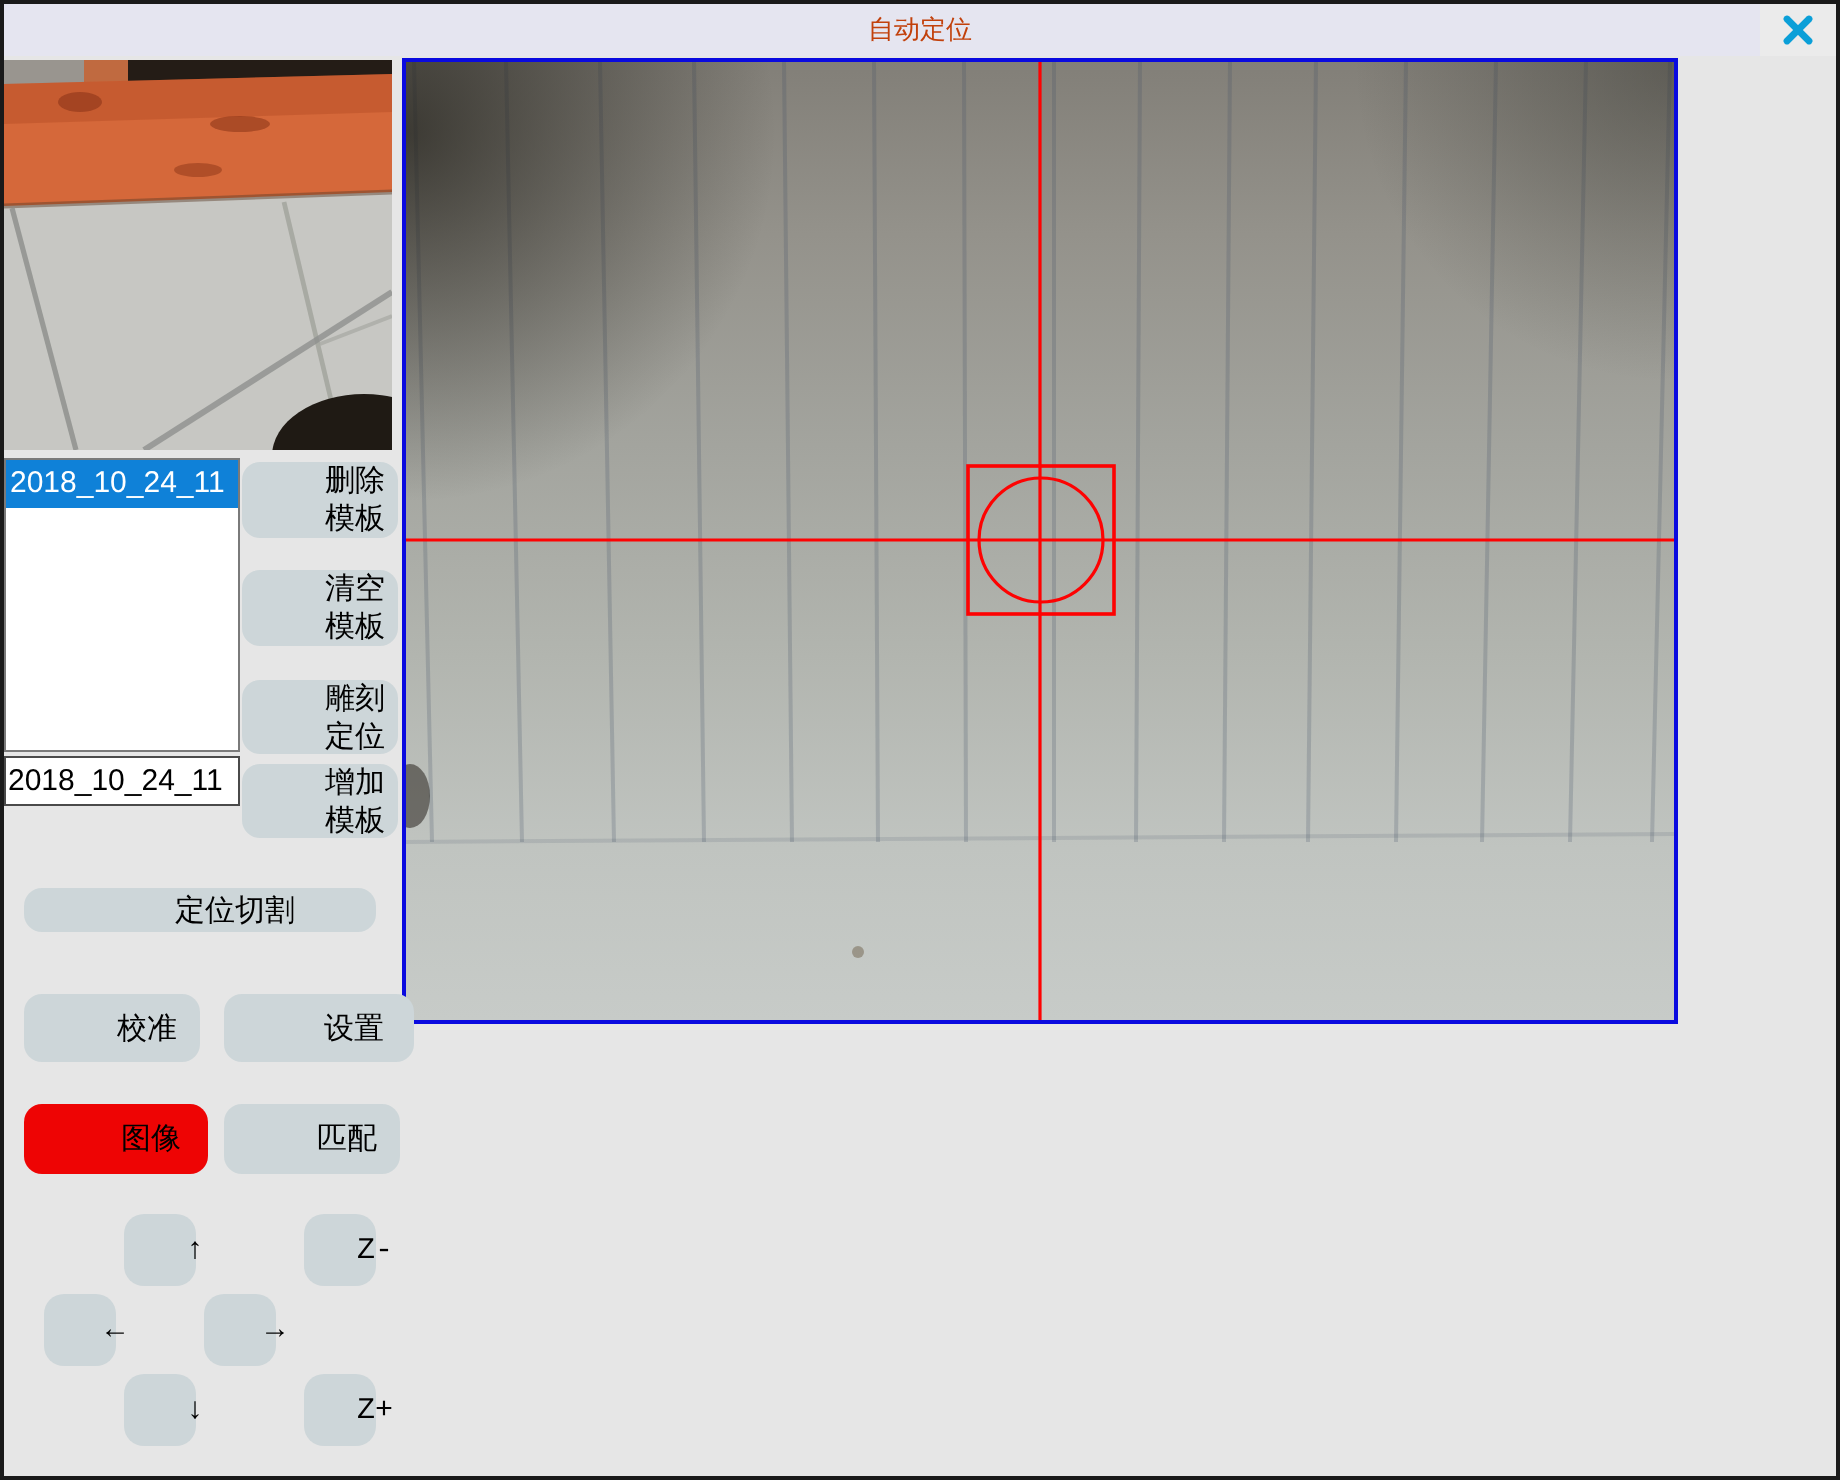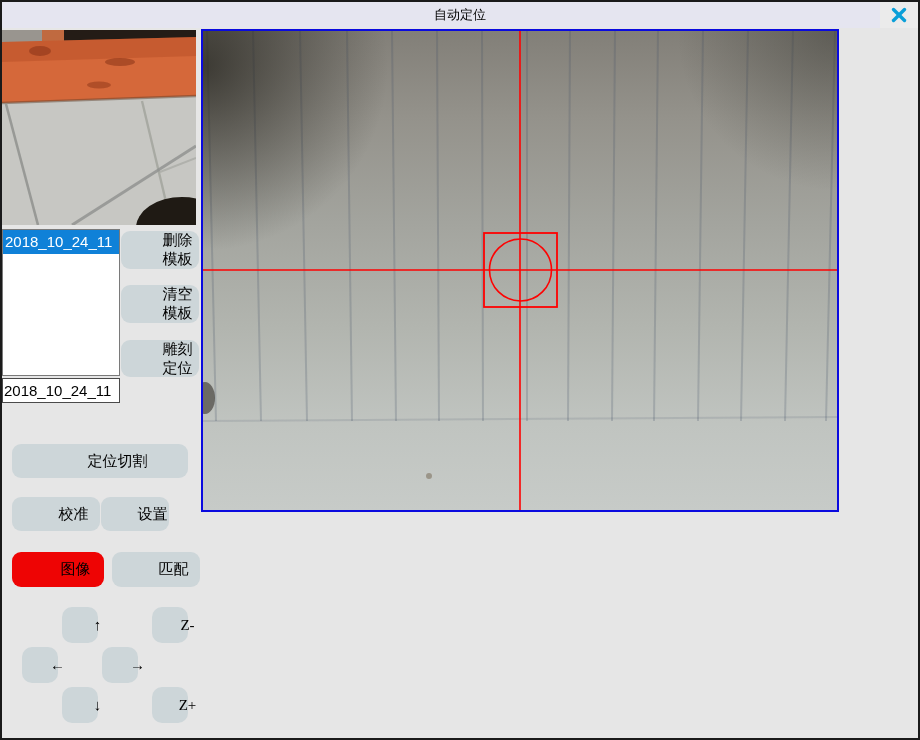--- a/index.html
+++ b/index.html
@@ -9,21 +9,21 @@
   .window {
     position: relative; width: 920px; height: 740px;
     background: #e6e6e6; border: 2px solid #1a1a1a; overflow: hidden;
   }
 
   
   .titlebar {
     position: absolute; left: 0; top: 0; right: 0; height: 26px;
     background: #e5e5f0; display: flex; align-items: center; justify-content: center;
   }
-  .title-text { font-size: 13px; color: #000000; }
+  .title-text { font-size: 13px; color: #c2410c; }
   .close-zone {
     position: absolute; right: 0; top: 0; width: 38px; height: 26px;
     background: #ebebeb; display: flex; align-items: center; justify-content: center;
     cursor: pointer;
   }
 
   
   .thumb { position: absolute; left: 0; top: 28px; width: 194px; height: 195px; }
   .thumb svg { display: block; }
 
@@ -51,33 +51,33 @@
     border: 1px solid #4a4a4a; background: #ffffff; font-size: 15px;
     font-family: "Liberation Sans", "DejaVu Sans", sans-serif;
     color: #000; padding: 0 1px;
   }
 
   
   .btn {
     position: absolute; display: flex; align-items: center; justify-content: center;
     background: #cdd6d9; border: none; border-radius: 9px;
     font-size: 15px; color: #000; cursor: pointer;
-    font-family: Liberation Serif, serif;
+    font-family: Liberation Mono, monospace;
     padding-left: 35px;
   }
   .btn.red { background: #ee0404; }
 
   .btn-del   { left: 119px; top: 229px; width: 78px; height: 38px; }
   .btn-clr   { left: 119px; top: 283px; width: 78px; height: 38px; }
   .btn-eng   { left: 119px; top: 338px; width: 78px; height: 37px; }
   .btn-add   { left: 119px; top: 380px; width: 78px; height: 37px; }
 
-  .btn-cut   { left: 10px;  top: 442px; width: 176px; height: 34px; }
+  .btn-cut   { left: 10px;  top: 442px; width: 176px; height: 22px; }
   .btn-cal   { left: 10px;  top: 495px; width: 88px;  height: 34px; }
-  .btn-set   { left: 99px; top: 495px; width: 68px;  height: 34px; }
+  .btn-set   { left: 110px; top: 495px; width: 95px;  height: 34px; }
   .btn-img   { left: 10px;  top: 550px; width: 92px;  height: 35px; }
   .btn-mat   { left: 110px; top: 550px; width: 88px;  height: 35px; }
 
   .jog { width: 36px; height: 36px; border-radius: 10px; font-size: 15px; }
   .jog-up    { left: 60px;  top: 605px; }
   .jog-zm    { left: 150px; top: 605px; }
   .jog-left  { left: 20px;  top: 645px; }
   .jog-right { left: 100px; top: 645px; }
   .jog-down  { left: 60px;  top: 685px; }
   .jog-zp    { left: 150px; top: 685px; }
@@ -170,20 +170,21 @@
 
   <div class="tpl-list">
     <div class="tpl-item">2018_10_24_11</div>
   </div>
 
   <input class="tpl-input" type="text" value="2018_10_24_11" style="">
 
   <button class="btn btn-del">删除模板</button>
   <button class="btn btn-clr">清空模板</button>
   <button class="btn btn-eng">雕刻定位</button>
+  <button class="btn btn-add">增加模板</button>
 
   <button class="btn btn-cut">定位切割</button>
   <button class="btn btn-cal">校准</button>
   <button class="btn btn-set">设置</button>
   <button class="btn red btn-img">图像</button>
   <button class="btn btn-mat">匹配</button>
 
   <button class="btn jog jog-up">↑</button>
   <button class="btn jog jog-zm">Z-</button>
   <button class="btn jog jog-left">←</button>

